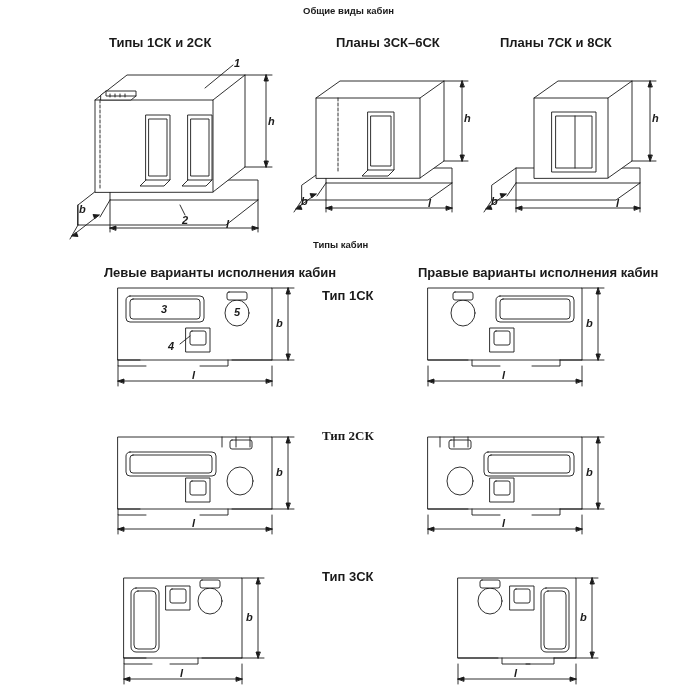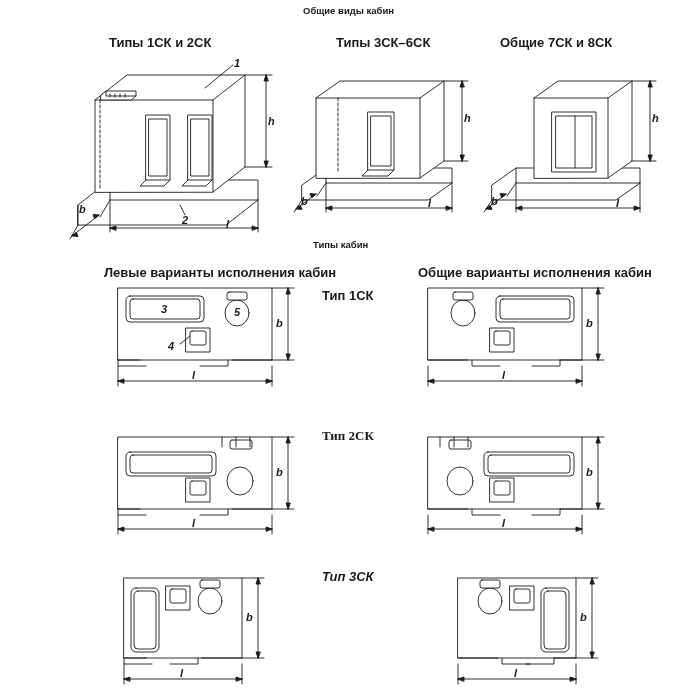--- a/index.html
+++ b/index.html
@@ -261,29 +261,29 @@
         <path d="M576 679 l-6 -2 l0 4 z" fill="#1a1a1a"></path>
       </g>
 
     </g>
   </svg>
 
   <div class="title-center" style="left:303px;top:5px;">Общие виды кабин</div>
   <div class="title-center" style="left:313px;top:239px;">Типы кабин</div>
 
   <div class="lbl" style="left:109px;top:35px;">Типы 1СК и 2СК</div>
-  <div class="lbl" style="left:336px;top:35px;">Типы 3СК–6СК</div>
-  <div class="lbl" style="left:500px;top:35px;">Общие 7СК и 8СК</div>
+  <div class="lbl" style="left:336px;top:35px;">Планы 3СК–6СК</div>
+  <div class="lbl" style="left:500px;top:35px;">Планы 7СК и 8СК</div>
 
   <div class="lbl" style="left:104px;top:265px;text-align:center;">Левые варианты исполнения кабин</div>
-  <div class="lbl" style="left:418px;top:265px;">Общие варианты исполнения кабин</div>
+  <div class="lbl" style="left:418px;top:265px;">Правые варианты исполнения кабин</div>
 
   <div class="lbl" style="left:322px;top:288px;">Тип 1СК</div>
   <div class="lbl" style="left:322px;top:428px;font-family:Liberation Serif, serif;">Тип 2СК</div>
-  <div class="lbl" style="left:322px;top:569px;font-style:italic;">Тип 3СК</div>
+  <div class="lbl" style="left:322px;top:569px;">Тип 3СК</div>
 
   <div class="lbl it" style="left:234px;top:57px;font-size:11px;">1</div>
   <div class="lbl it" style="left:182px;top:214px;font-size:11px;">2</div>
   <div class="lbl it" style="left:161px;top:303px;font-size:11px;">3</div>
   <div class="lbl it" style="left:168px;top:340px;font-size:11px;">4</div>
   <div class="lbl it" style="left:234px;top:306px;font-size:11px;">5</div>
 
   <div class="lbl it" style="left:268px;top:115px;font-size:11px;">h</div>
   <div class="lbl it" style="left:79px;top:203px;font-size:11px;">b</div>
   <div class="lbl it" style="left:226px;top:218px;font-size:11px;">l</div>

